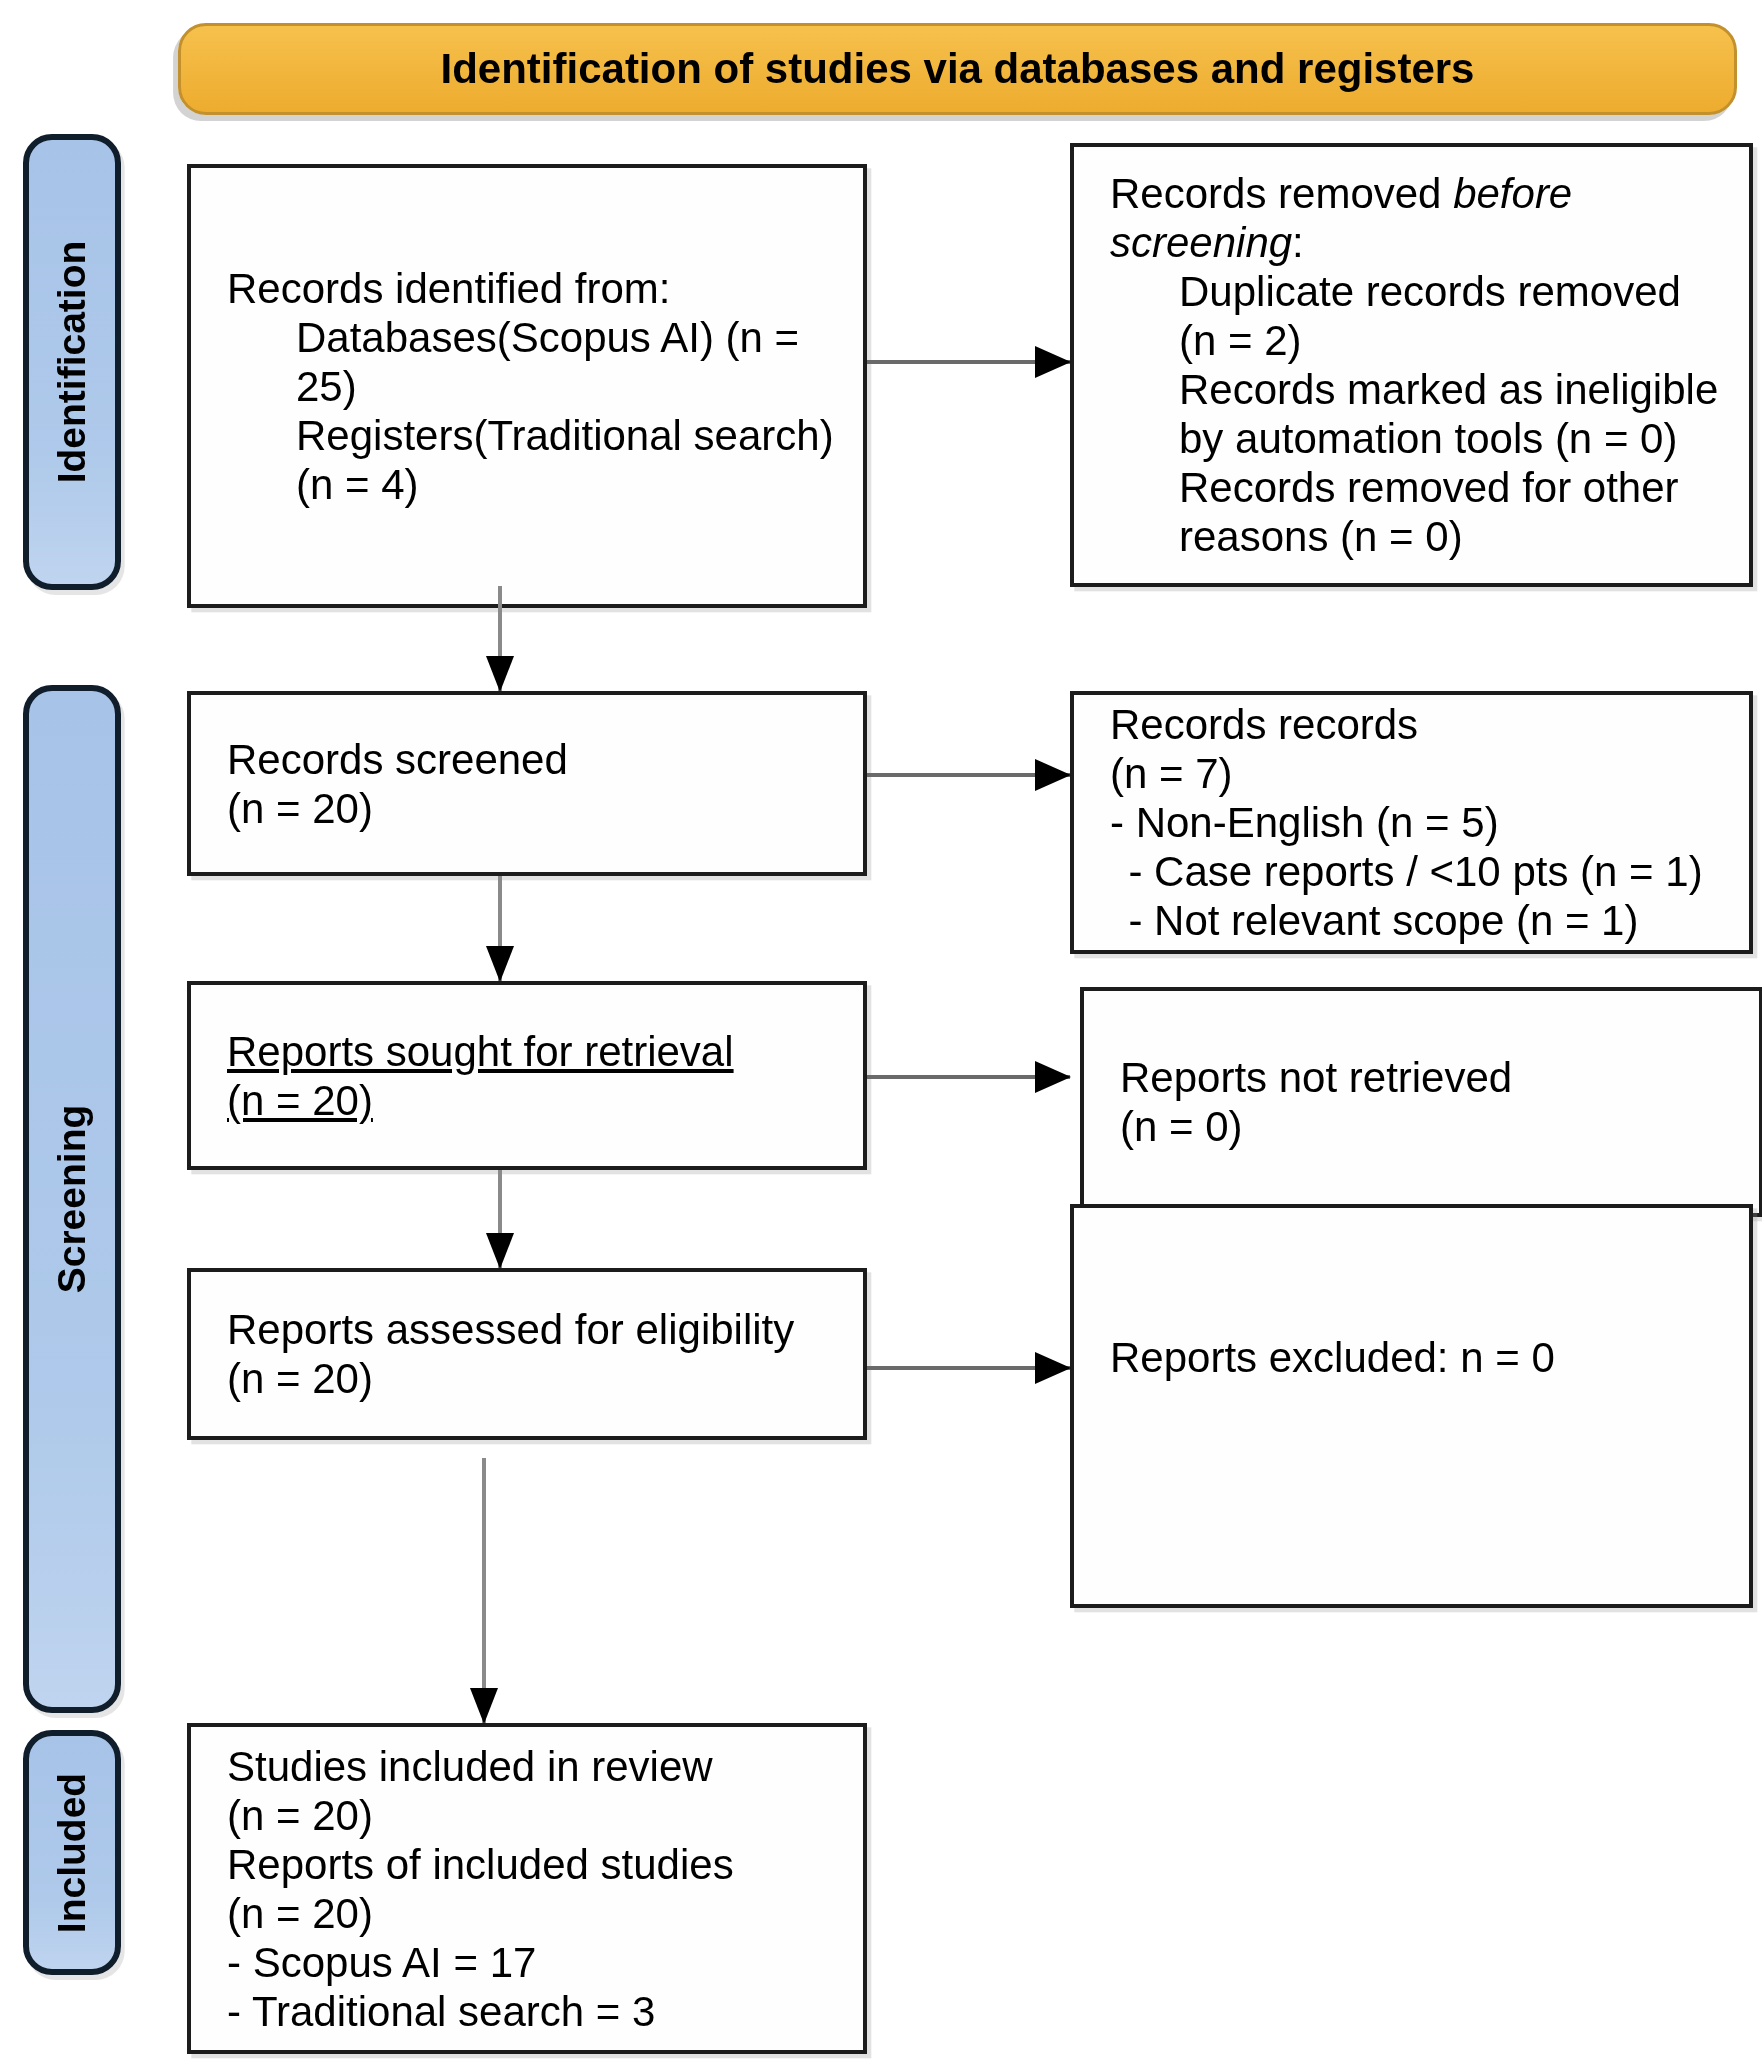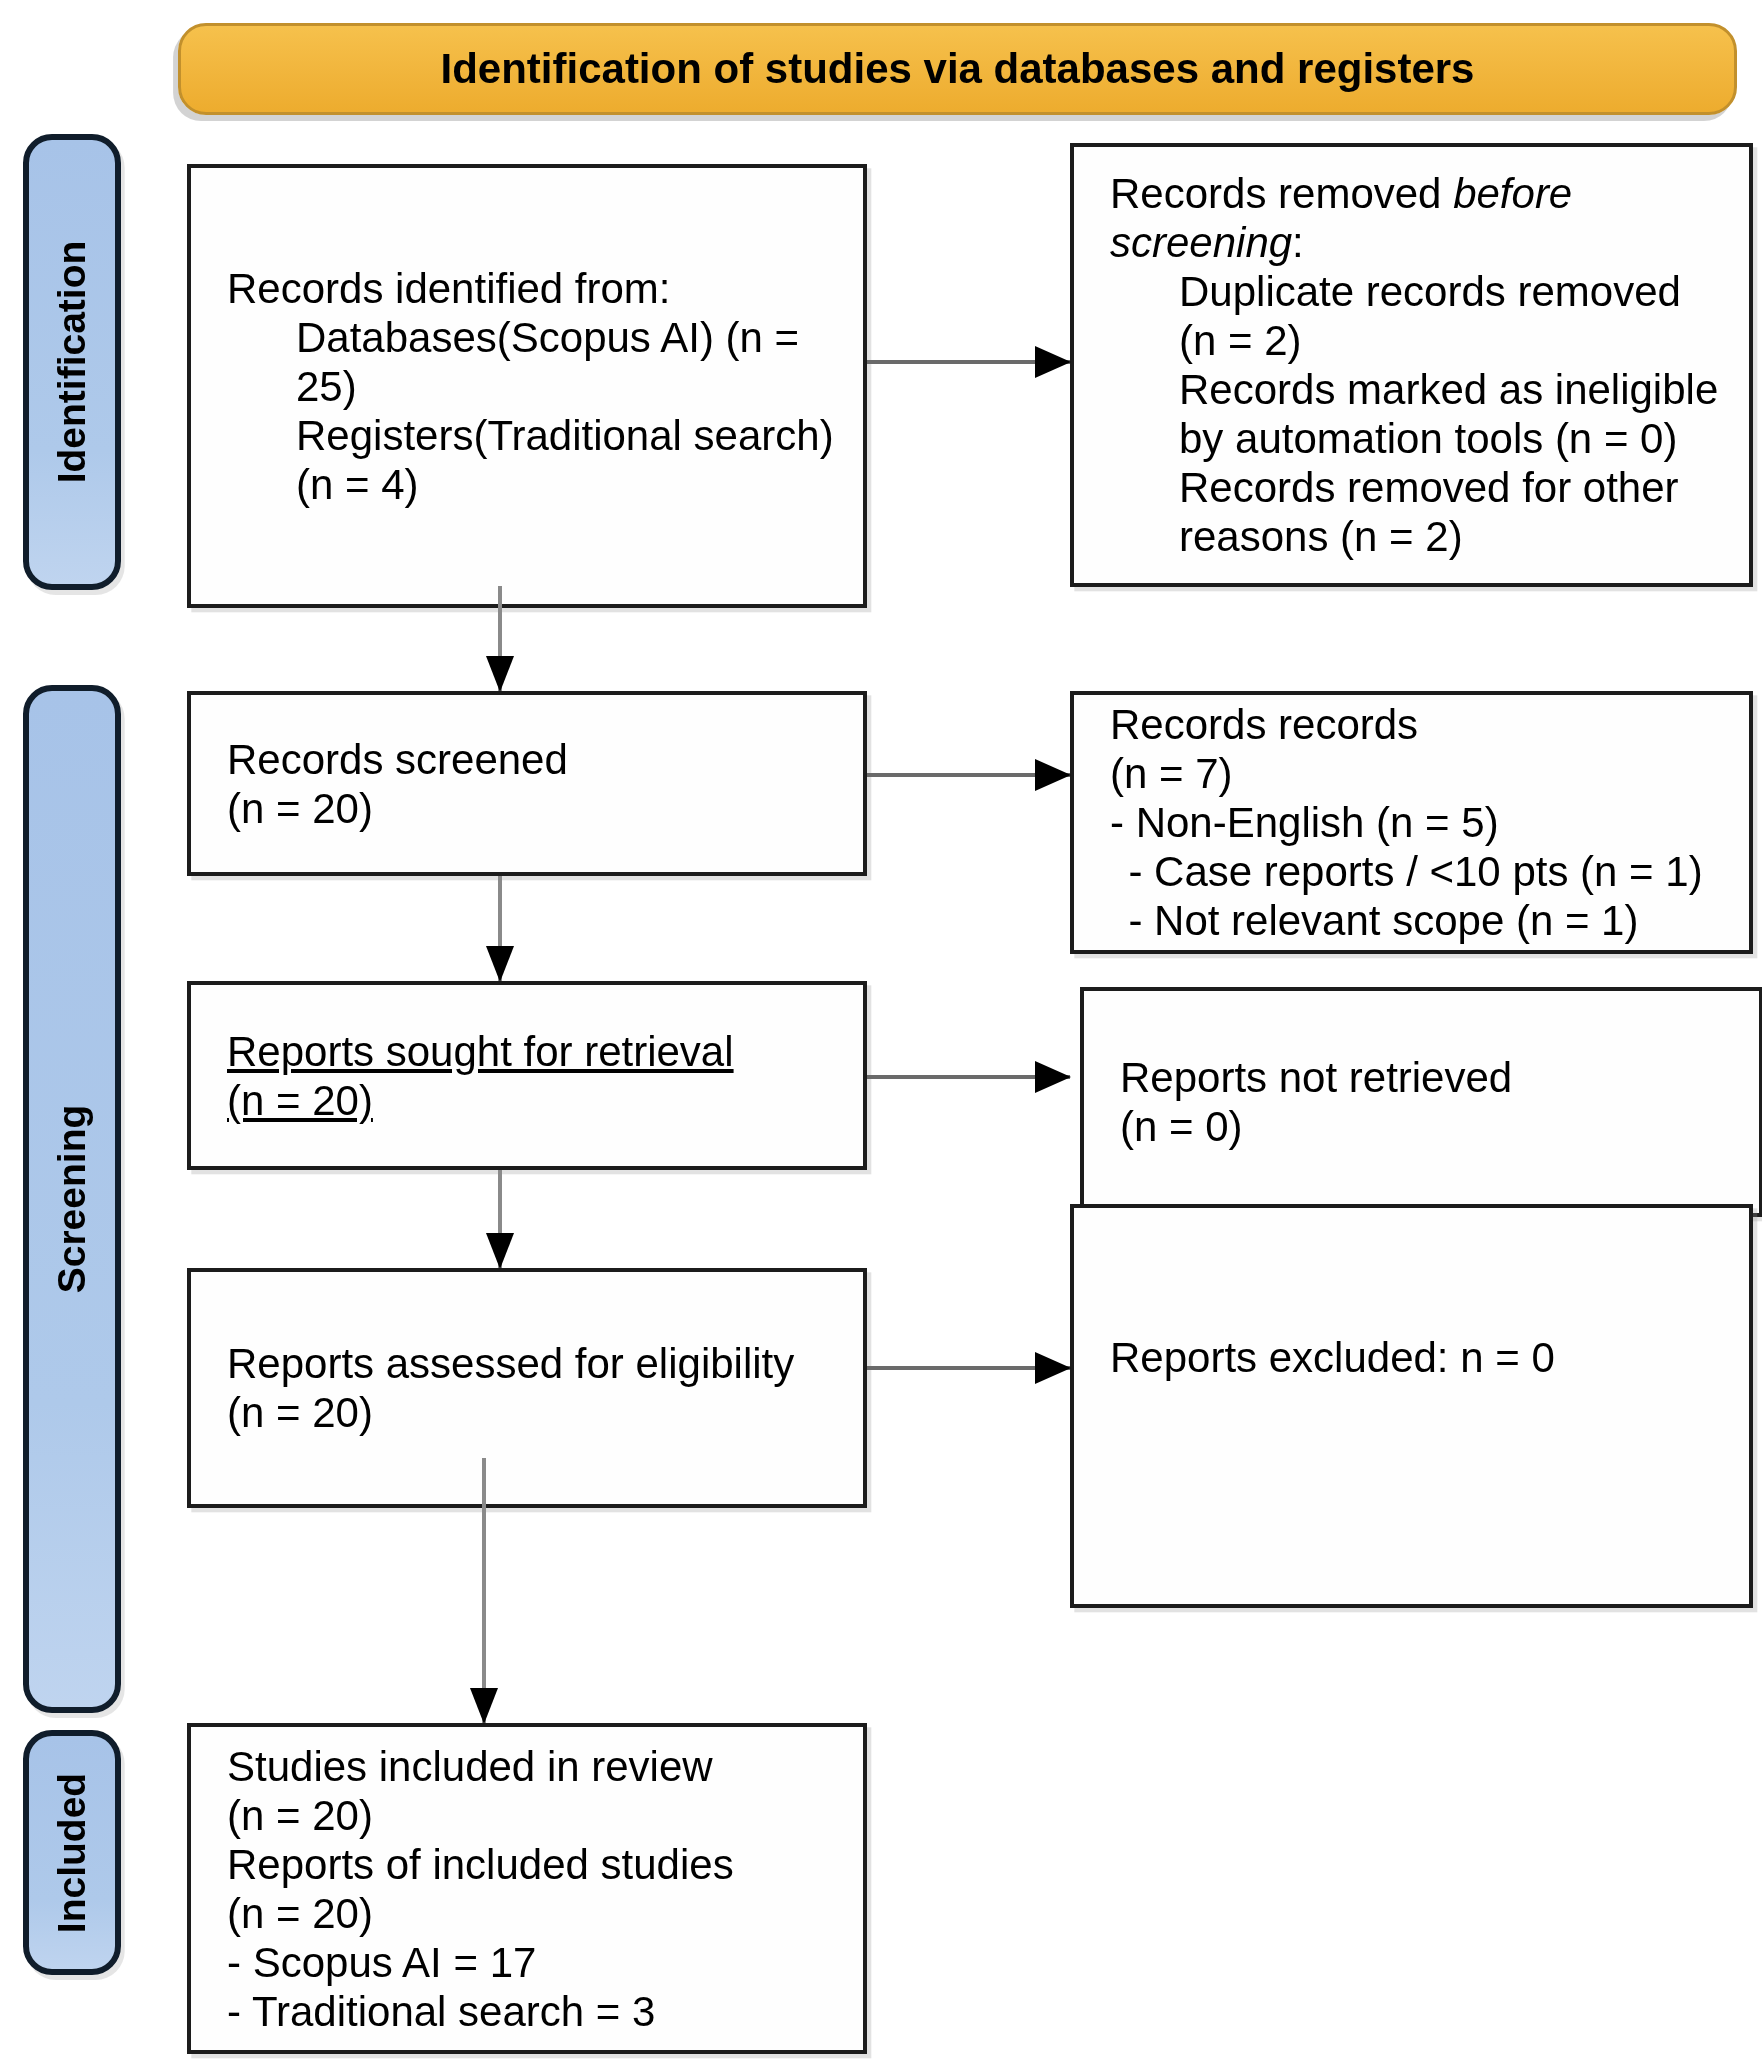--- a/index.html
+++ b/index.html
@@ -35,21 +35,21 @@
     padding:6.1px 17px 6.1px 36px;font-size:42px;line-height:49px;
     box-shadow:4.3px 4.3px 0 rgba(150,150,150,0.28);
   }
   .box .line{white-space:nowrap;}
   #box-records-identified{left:187px;top:143px;width:680px;height:444px;margin-top:21px;}
   #box-records-removed{left:1070px;top:143px;width:683px;height:444px;}
   #box-records-screened{left:187px;top:691px;width:680px;height:185px;}
   #box-records-excluded{left:1070px;top:691px;width:683px;height:263px;}
   #box-reports-sought{left:187px;top:981px;width:680px;height:189px;text-decoration:underline;}
   #box-reports-not-retrieved{left:1070px;top:987px;width:683px;height:230px;margin-left:10px;}
-  #box-reports-assessed{left:187px;top:1268px;width:680px;height:240px;}
+  #box-reports-assessed{left:187px;top:1268px;width:680px;height:172px;}
   #box-reports-excluded{left:1070px;top:1204px;width:683px;height:404px;padding-bottom:104px;}
   #box-studies-included{left:187px;top:1723px;width:680px;height:331px;}
   
   .harrow{position:absolute;height:4.3px;background:#6a6a6a;}
   .harrow .head{
     position:absolute;right:-1.2px;top:50%;transform:translateY(-50%);
     width:0;height:0;border-top:16.5px solid transparent;border-bottom:16.5px solid transparent;
     border-left:36px solid #000;
   }
   .varrow{position:absolute;width:4.3px;background:#8a8a8a;}
@@ -94,21 +94,21 @@
       <div class="line" style="padding-left: 69px;"><span>(n = 4)</span></div>
     </div>
   <div class="box" id="box-records-removed">
       <div class="line"><span>Records removed </span><span style="font-style: italic;">before</span></div>
       <div class="line"><span style="font-style: italic;">screening</span><span>:</span></div>
       <div class="line" style="padding-left: 69px;"><span>Duplicate records removed</span></div>
       <div class="line" style="padding-left: 69px;"><span>(n = 2)</span></div>
       <div class="line" style="padding-left: 69px;"><span>Records marked as ineligible</span></div>
       <div class="line" style="padding-left: 69px;"><span>by automation tools (n = 0)</span></div>
       <div class="line" style="padding-left: 69px;"><span>Records removed for other</span></div>
-      <div class="line" style="padding-left: 69px;"><span>reasons (n = 2)</span></div>
+      <div class="line" style="padding-left: 69px;"><span>reasons (n = 0)</span></div>
     </div>
   <div class="box" id="box-records-screened">
       <div class="line"><span>Records screened</span></div>
       <div class="line"><span>(n = 20)</span></div>
     </div>
   <div class="box" id="box-records-excluded">
       <div class="line"><span>Records records</span></div>
       <div class="line"><span>(n = 7)</span></div>
       <div class="line"><span>- Non-English (n = 5)</span></div>
       <div class="line" style="padding-left: 18.4px;"><span>- Case reports / &lt;10 pts (n = 1)</span></div>

